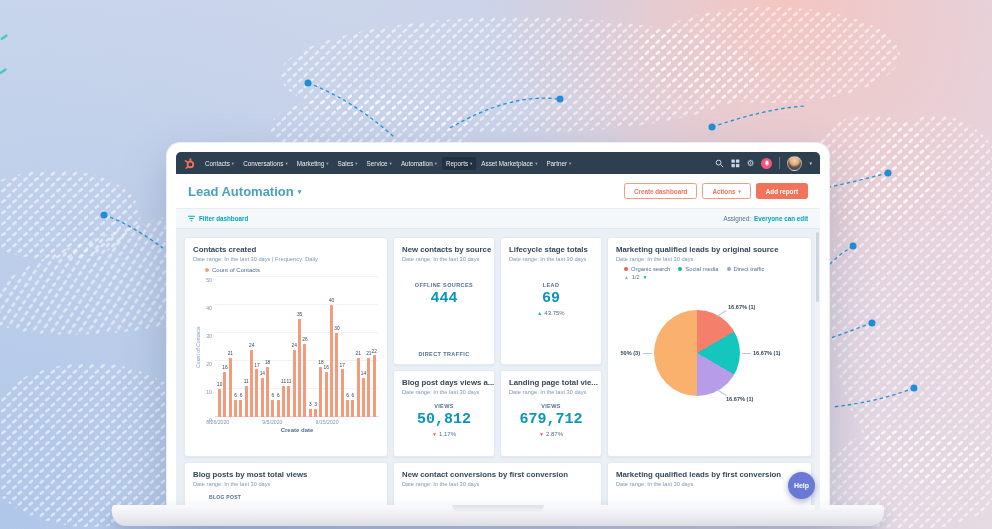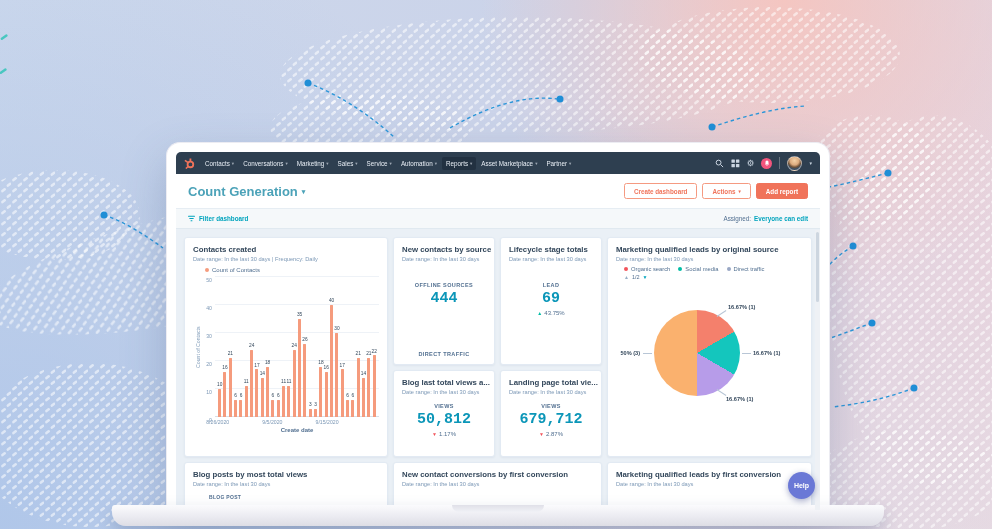--- a/index.html
+++ b/index.html
@@ -247,21 +247,21 @@
               </svg>
           </span>
           <span class="nav-divider"></span>
           <span class="avatar"></span>
           <span class="user-caret">▾</span>
         </span>
       </div>
 
       <div class="page-header">
         <span class="dash-title">
-          <span>Count Generation</span>
+          <span>Lead Automation</span>
           <span class="title-caret">▾</span>
         </span>
         <span class="header-buttons">
           <span class="btn outline">
               <span>Create dashboard</span>
             </span>
           <span class="btn outline">
               <span>Actions</span>
               <span class="btn-caret">▾</span>
             </span>
@@ -448,21 +448,21 @@
           <div class="panel top">
             <div class="p-title">New contacts by source</div>
             <div class="p-meta">Date range: In the last 30 days</div>
             <div class="metric-body" style="height:96px;">
               <div class="m-label" style="margin-top:20px;">OFFLINE SOURCES</div>
               <div class="m-value">444</div>
               <div class="m-label" style="margin-top:auto;margin-bottom:1px;">DIRECT TRAFFIC</div>
             </div>
           </div>
           <div class="panel bottom">
-            <div class="p-title">Blog last total views a...</div>
+            <div class="p-title">Blog post days views a...</div>
             <div class="p-meta">Date range: In the last 30 days</div>
             <div class="metric-body">
               <div class="m-label" style="margin-top:8px;">VIEWS</div>
               <div class="m-value">50,812</div>
               <div class="delta">
                 <span class="tri-down">▼</span>
                 <span>1.17%</span>
               </div>
             </div>
           </div>

